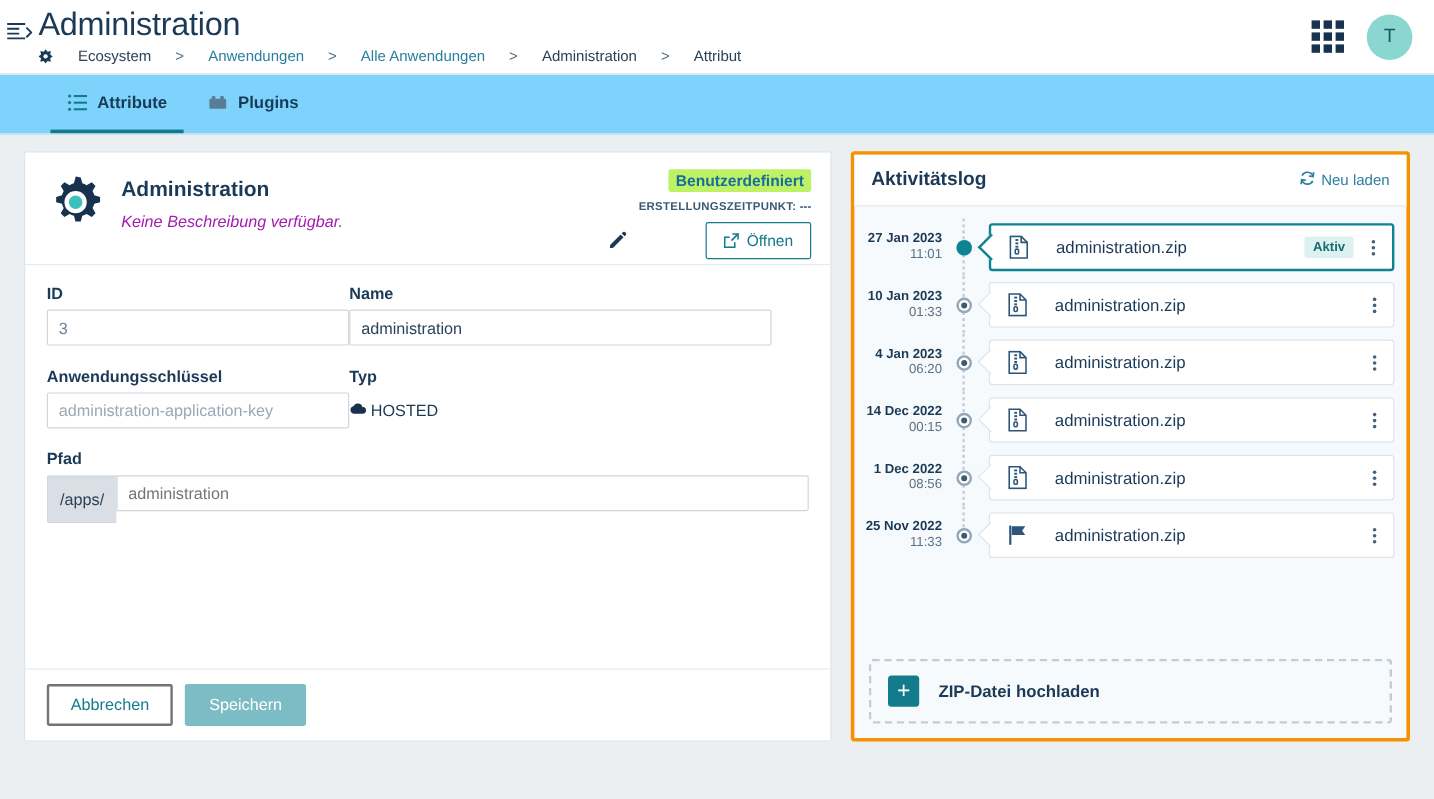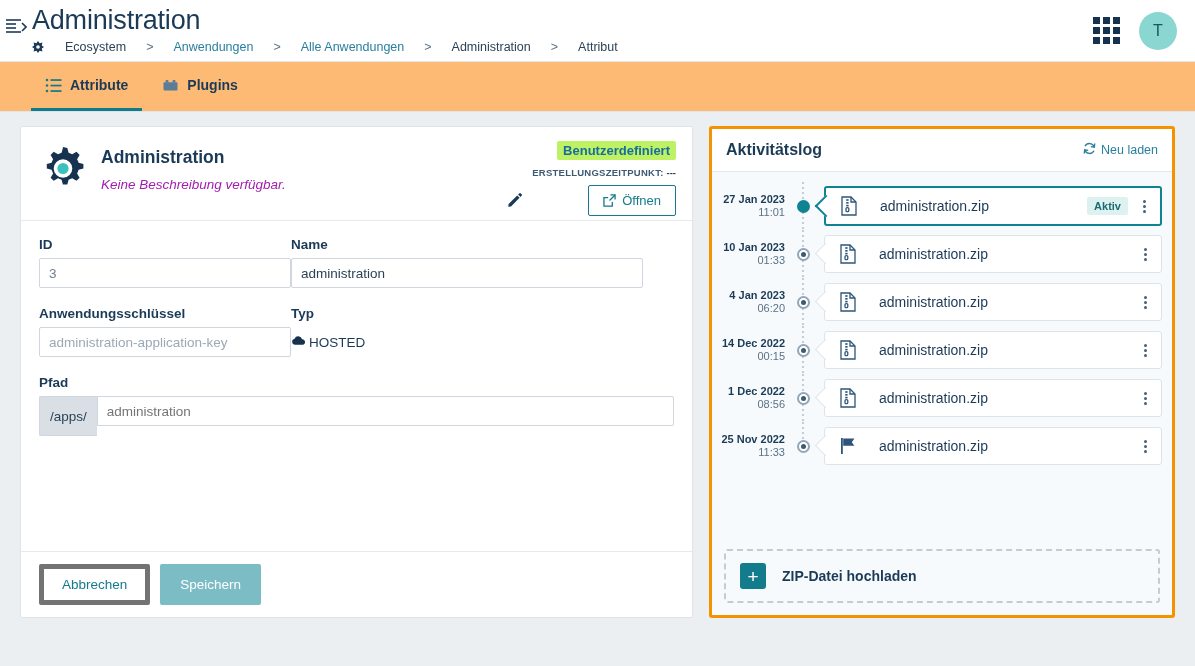--- a/index.html
+++ b/index.html
@@ -81,25 +81,25 @@
     display: flex;
     align-items: center;
     justify-content: center;
     font-size: 16px;
     cursor: pointer;
   }
 
   
   .tab-bar {
     height: 50px;
-    background: #fdba74;
+    background: #7dd3fc;
     border-bottom: 1px solid #dfe4e8;
     display: flex;
     align-items: stretch;
-    padding-left: 31px;
+    padding-left: 42px;
     gap: 6px;
   }
   .tab {
     display: flex;
     align-items: center;
     gap: 8px;
     padding: 0 14px;
     font-size: 14px;
     font-weight: bold;
     color: #1b3a57;
@@ -253,21 +253,21 @@
     color: #8b9aa8;
     outline: none;
   }
   .lc-footer {
     border-top: 1px solid #e6eaed;
     padding: 12px 18px;
     display: flex;
     gap: 10px;
   }
   .btn-cancel {
-    border: 5px solid #737373;
+    border: 2px solid #737373;
     background: #ffffff;
     color: #137b8c;
     font-size: 13.5px;
     padding: 8px 18px;
     border-radius: 2px;
     cursor: pointer;
     font-family: inherit;
   }
   .btn-save {
     border: none;

